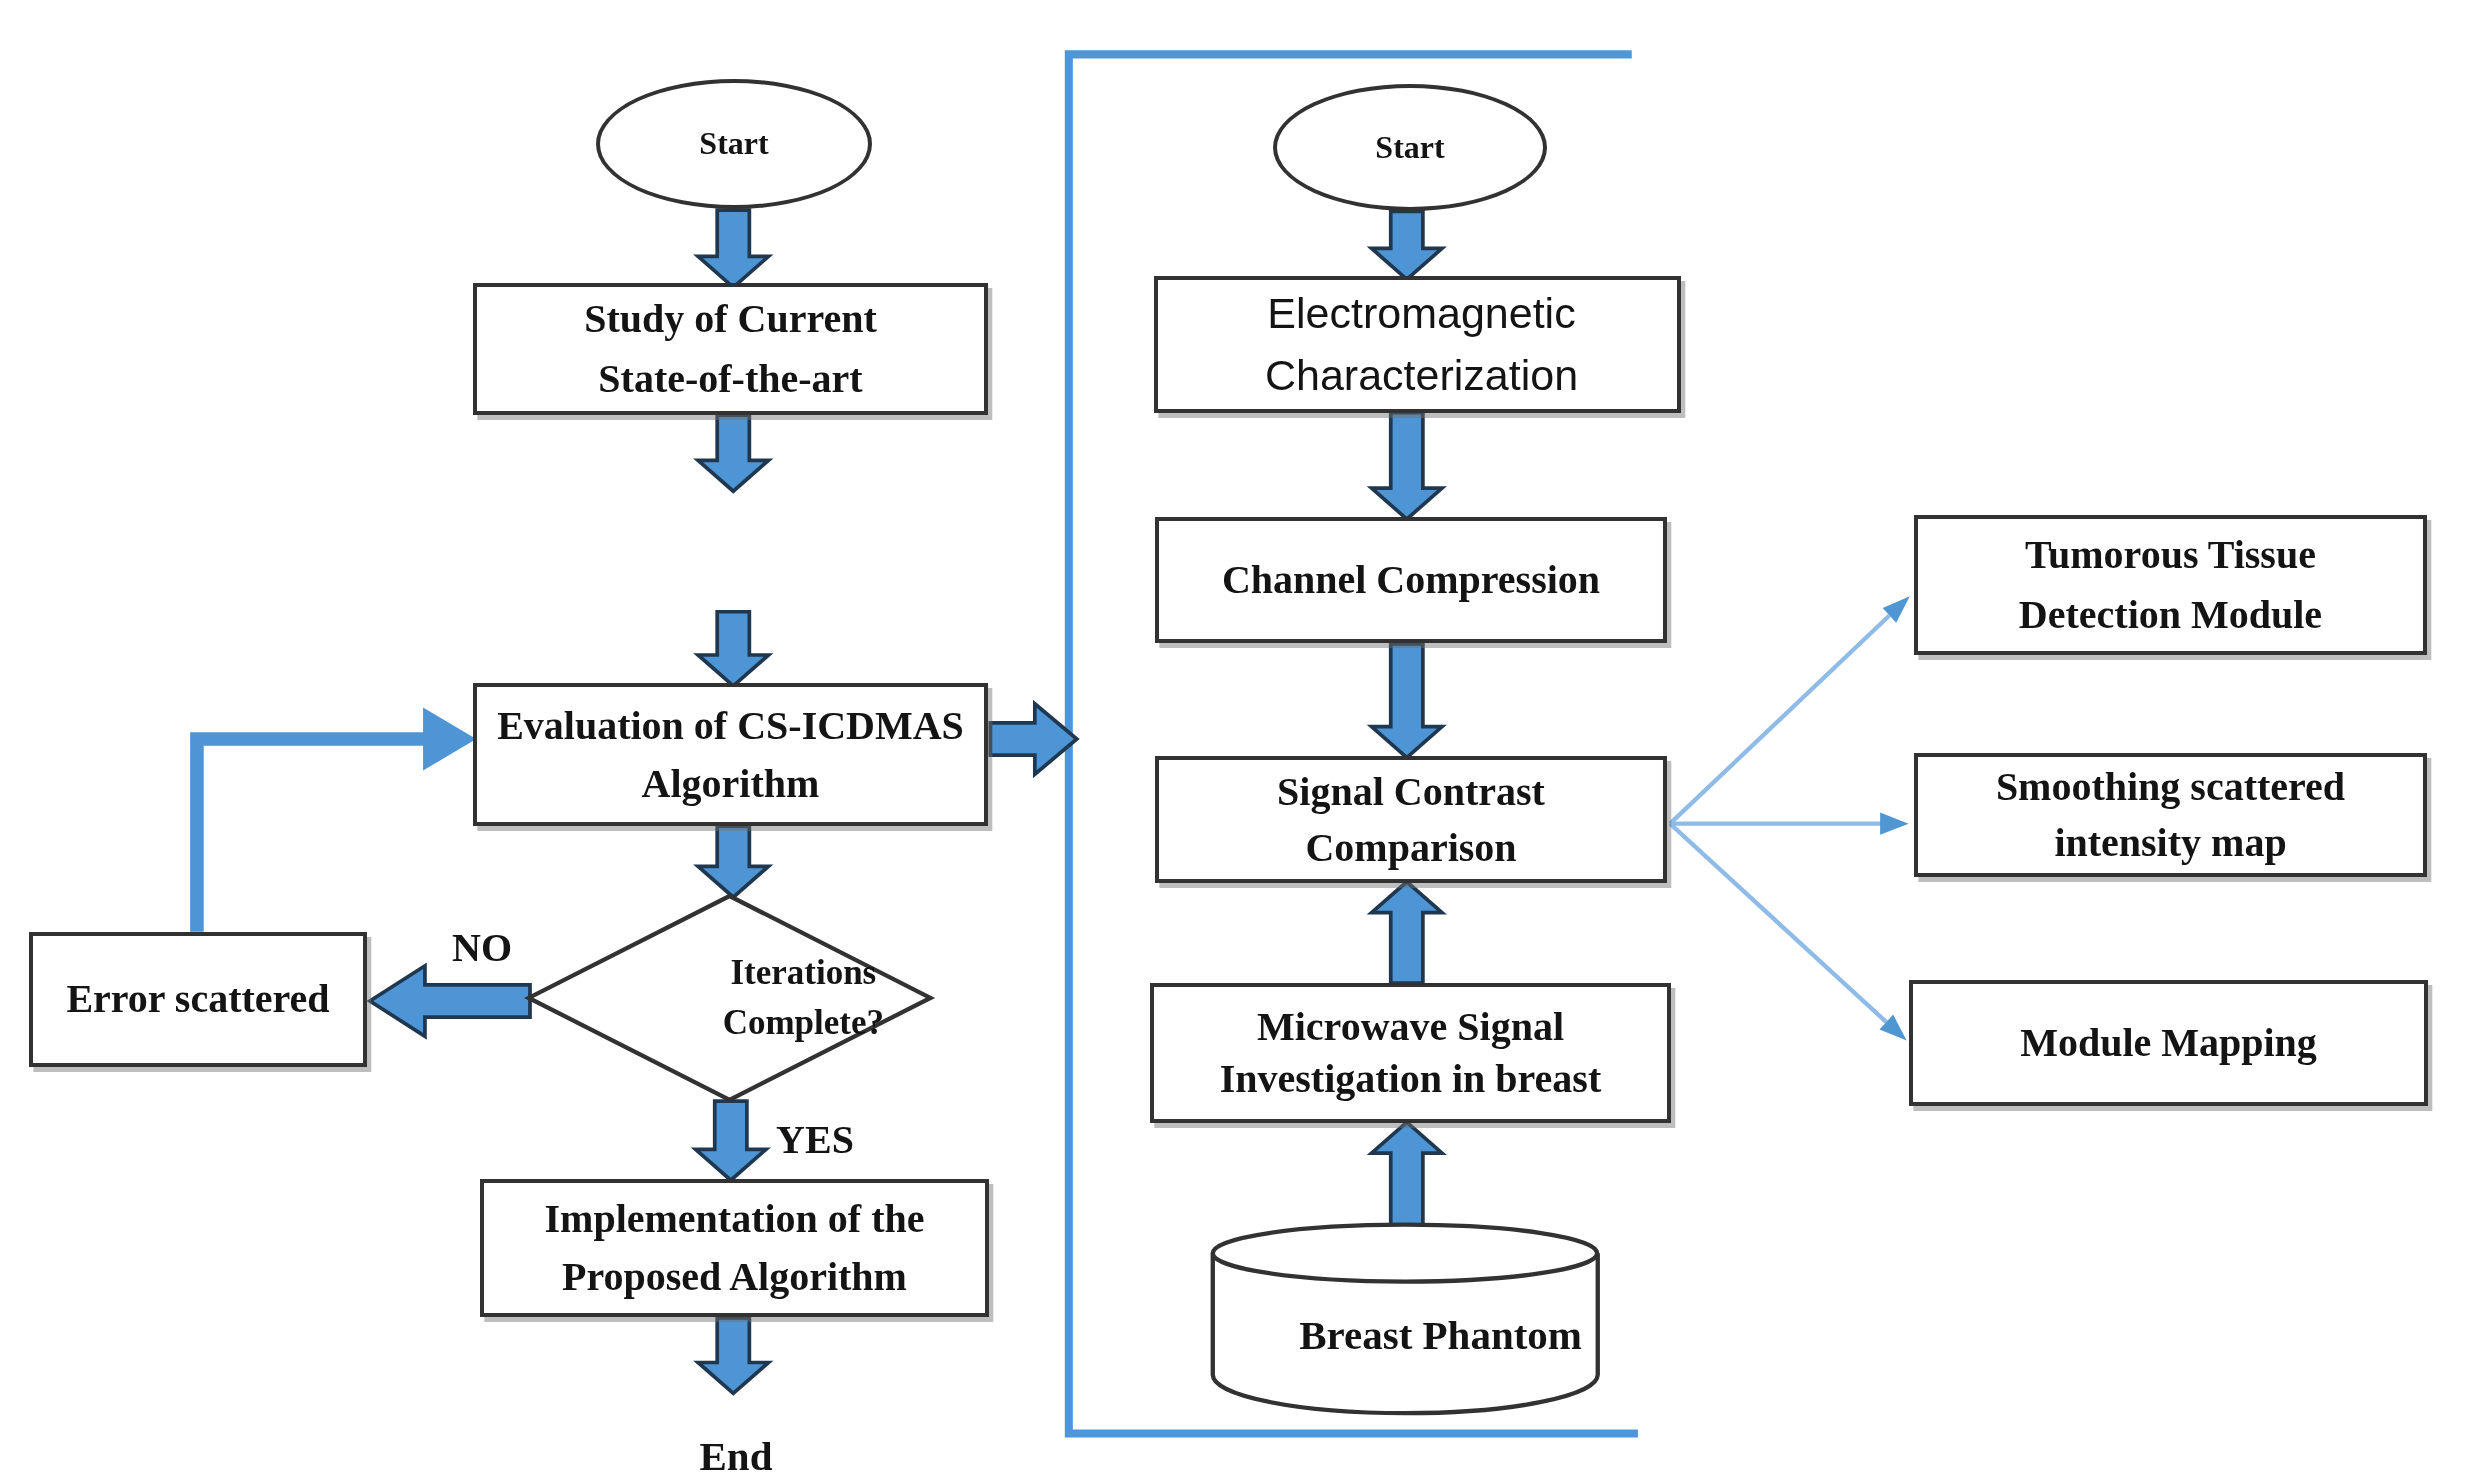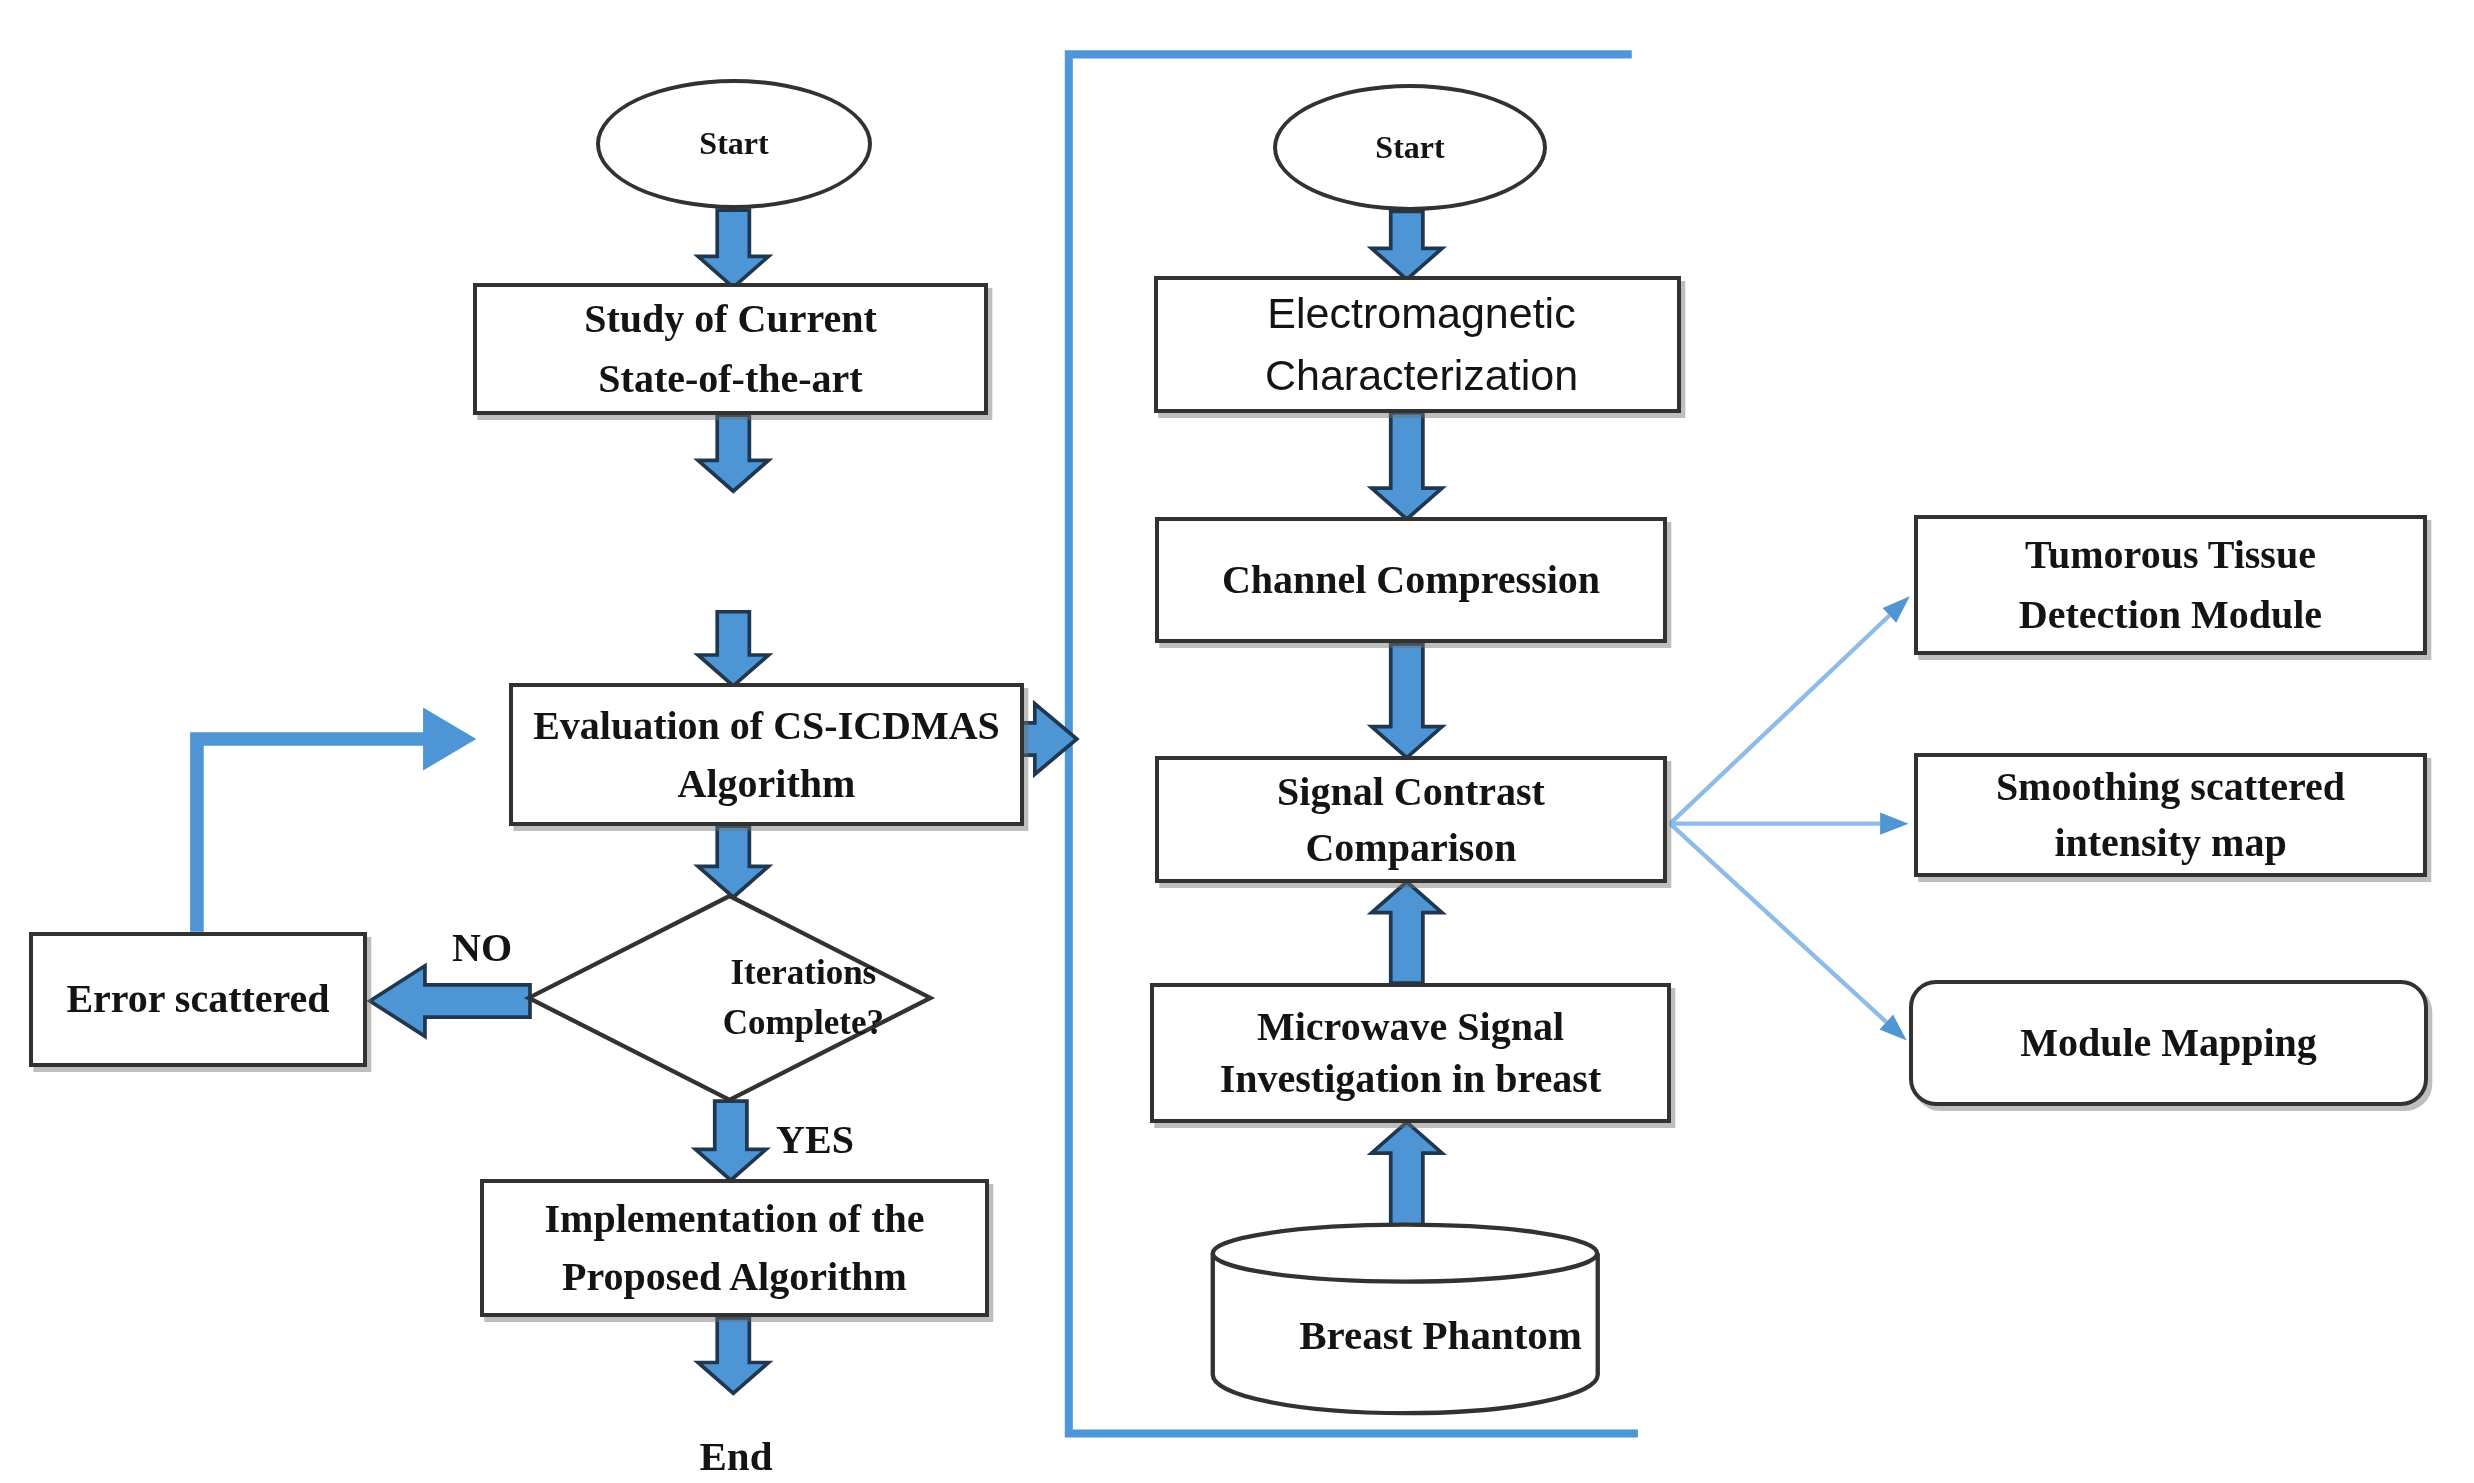--- a/index.html
+++ b/index.html
@@ -70,21 +70,21 @@
   <div class="node ellipse" style="left:596px;top:79px;width:268px;height:122px;">
     <span>Start</span>
   </div>
 
   <div class="node" style="left:473px;top:283px;width:507px;height:124px;line-height:1.5;">
     <span>Study of Current
 State-of-the-art</span>
   </div>
 
 
-  <div class="node" style="left:473px;top:683px;width:507px;height:135px;line-height:1.45;margin-left:36px;">
+  <div class="node" style="left:473px;top:683px;width:507px;height:135px;line-height:1.45;">
     <span>Evaluation of CS-ICDMAS
 Algorithm</span>
   </div>
 
   <div class="overlay-label" style="left:575px;top:930px;width:309px;height:136px;font-size:35px;line-height:1.42;">
     <span>Iterations
 Complete?</span>
   </div>
 
   <div class="plain-label" style="left:482px;top:947px;font-size:40px;">NO</div>
@@ -131,18 +131,18 @@
   <div class="node" style="left:1914px;top:515px;width:505px;height:132px;line-height:1.5;">
     <span>Tumorous Tissue
 Detection Module</span>
   </div>
 
   <div class="node" style="left:1914px;top:753px;width:505px;height:116px;line-height:1.4;">
     <span>Smoothing scattered
 intensity map</span>
   </div>
 
-  <div class="node" style="left:1909px;top:980px;width:511px;height:118px;border-radius:27px;">
+  <div class="node" style="left:1909px;top:980px;width:511px;height:118px;">
     <span>Module Mapping</span>
   </div>
 
 </div>
 
 
 </body></html>

